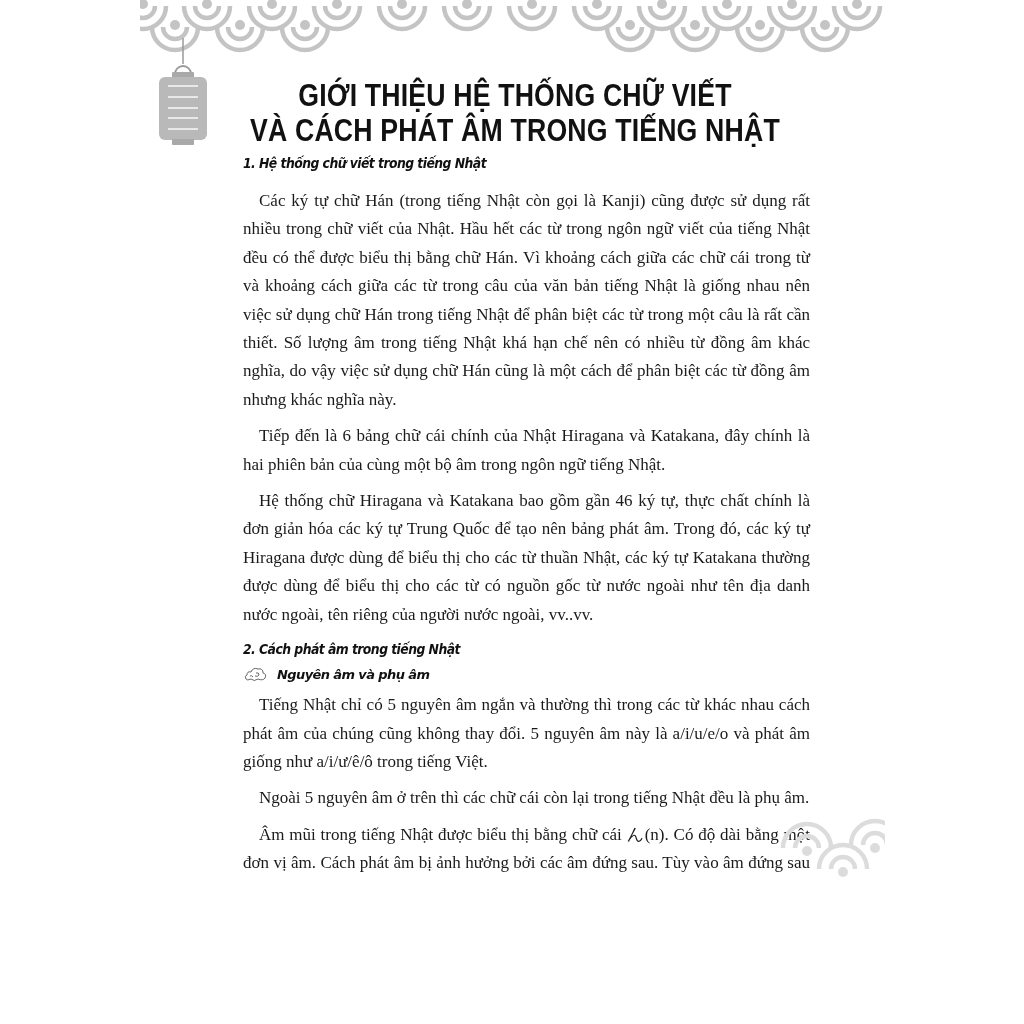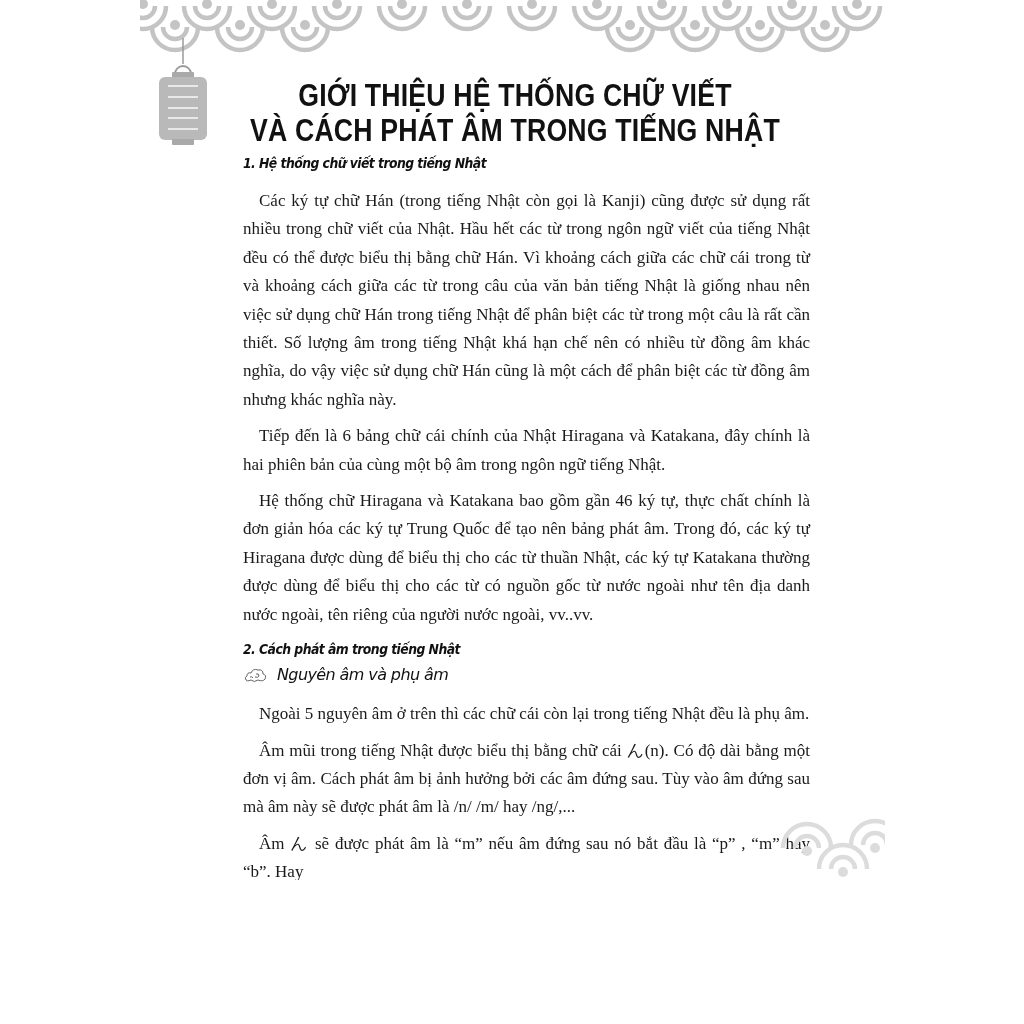--- a/index.html
+++ b/index.html
@@ -10,21 +10,21 @@
   .lantern { position: absolute; left: 15px; top: 38px; width: 56px; height: 110px; }
   .title { position: absolute; left: 0; top: 78px; width: 745px; text-align: center;
            font-family: "Liberation Sans", sans-serif; font-weight: bold; color: #111;
            font-size: 31px; line-height: 35px; transform: scaleX(0.86); transform-origin: 390px 0; letter-spacing: 0.2px; }
   .title div { white-space: nowrap; }
   .content { position: absolute; left: 103px; top: 155px; width: 567px;
              font-family: "Liberation Serif", serif; font-size: 17px; color: #1a1a1a; }
   .h-section { font-family: "DejaVu Sans", sans-serif; font-weight: bold; font-style: italic;
                font-size: 13.5px; color: #111; margin: 0; letter-spacing: -0.6px; transform: scaleX(0.92); transform-origin: 0 0; }
   .h-sub { display: flex; align-items: center; gap: 8px; margin: 0; }
-  .h-sub .label { font-family: "DejaVu Sans", sans-serif; font-weight: normal; font-style: italic; font-size: 16px; letter-spacing: -0.6px; color: #111; }
+  .h-sub .label { font-family: "DejaVu Sans", sans-serif; font-weight: bold; font-style: italic; font-size: 13px; letter-spacing: -0.6px; color: #111; }
   .cloud { width: 26px; height: 18px; display: inline-block; }
   p { margin: 0; text-indent: 16px; text-align: justify; line-height: 28.4px; }
   .gap-s { height: 8px; }
   .page-number { position: absolute; left: 88px; top: 957px; font-family: "Liberation Sans", sans-serif; font-size: 16px; color: #222; }
 </style>
 </head>
 <body>
 
 <div class="page">
 
@@ -99,20 +99,21 @@
       <svg class="cloud" viewBox="0 0 26 18" xmlns="http://www.w3.org/2000/svg">
         <g fill="none" stroke="#666" stroke-width="1">
           <path d="M3 14 Q1 11 4 10 Q4 6 8 7 Q10 2 15 4 Q20 3 20 8 Q24 9 22 13 Q20 16 15 14 Q11 17 8 14 Q4 16 3 14 Z"></path>
           <path d="M13 8 Q16 7 16 10 Q15 12 12 11"></path>
           <path d="M7 11 Q9 10 10 12"></path>
         </g>
       </svg>
       <span class="label">Nguyên âm và phụ âm</span>
     </div>
     <div class="gap-s"></div>
+    <p>Tiếng Nhật chỉ có 5 nguyên âm ngắn và thường thì trong các từ khác nhau cách phát âm của chúng cũng không thay đổi. 5 nguyên âm này là a/i/u/e/o và phát âm giống như a/i/ư/ê/ô trong tiếng Việt.</p>
     <div class="gap-s"></div>
     <p>Ngoài 5 nguyên âm ở trên thì các chữ cái còn lại trong tiếng Nhật đều là phụ âm.</p>
     <div class="gap-s"></div>
 
     <p>Âm mũi trong tiếng Nhật được biểu thị bằng chữ cái ん(n). Có độ dài bằng một đơn vị âm. Cách phát âm bị ảnh hưởng bởi các âm đứng sau. Tùy vào âm đứng sau mà âm này sẽ được phát âm là /n/  /m/ hay /ng/,...</p>
     <div class="gap-s"></div>
     <p>Âm ん sẽ được phát âm là “m” nếu âm đứng sau nó bắt đầu là “p” , “m” hay “b”. Hay</p>
   </div>
 
   <div class="page-number">4</div>

